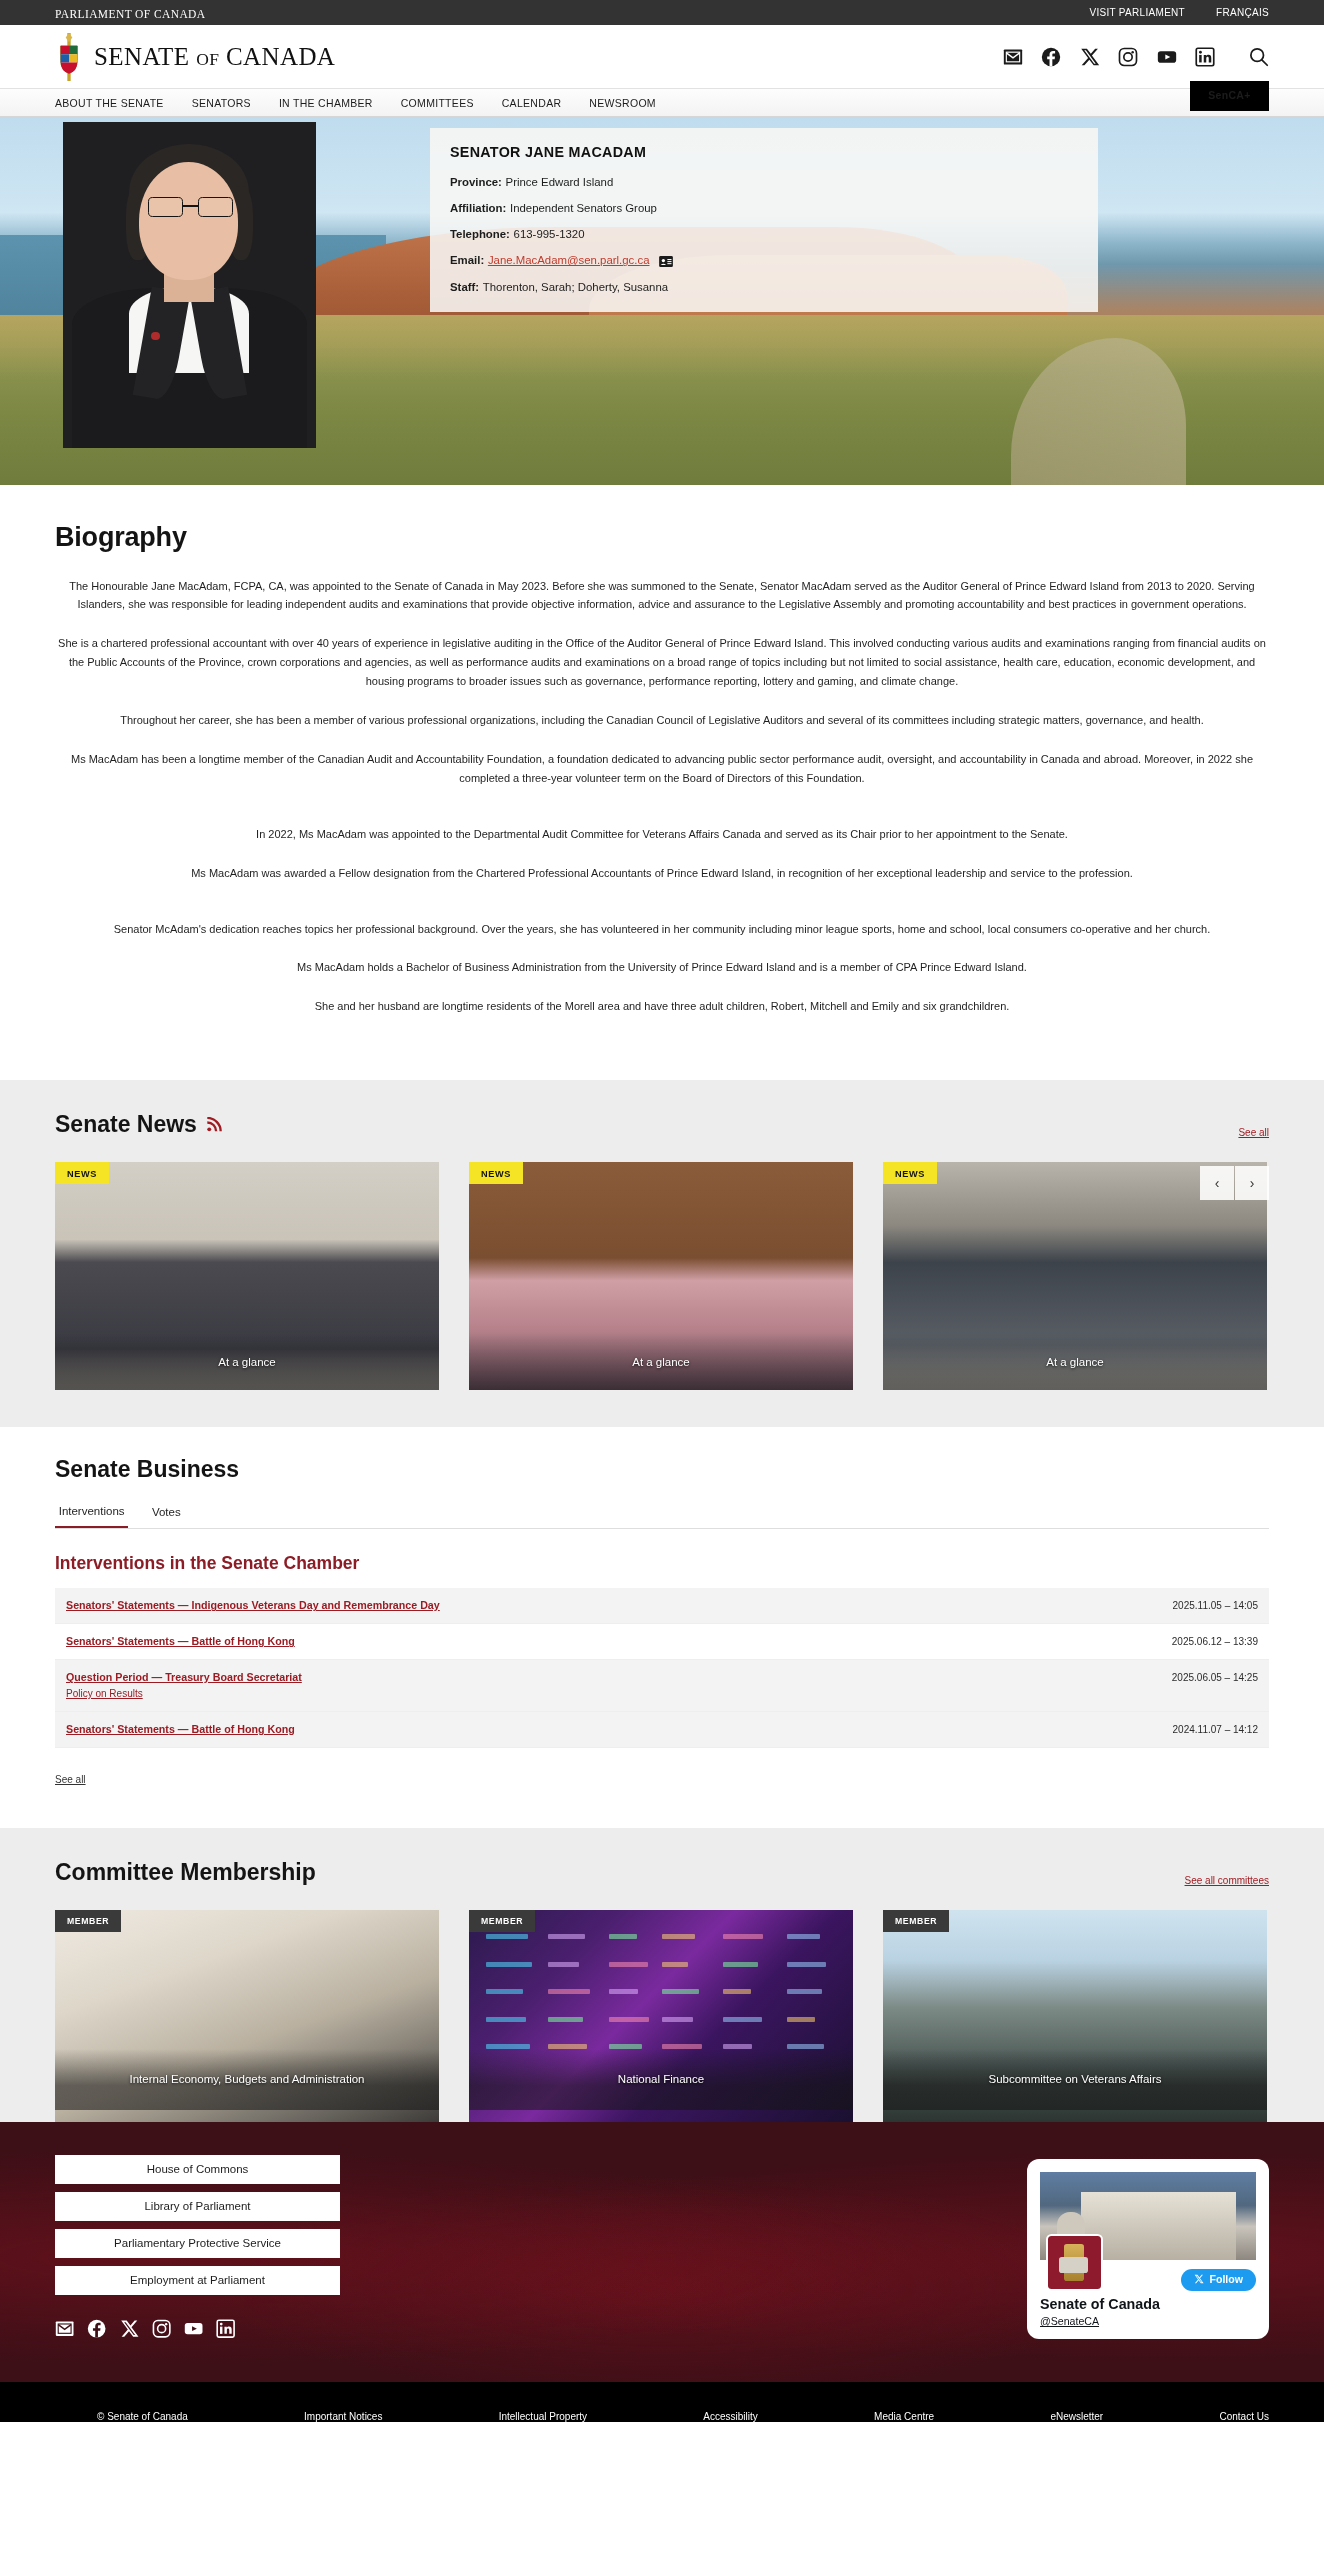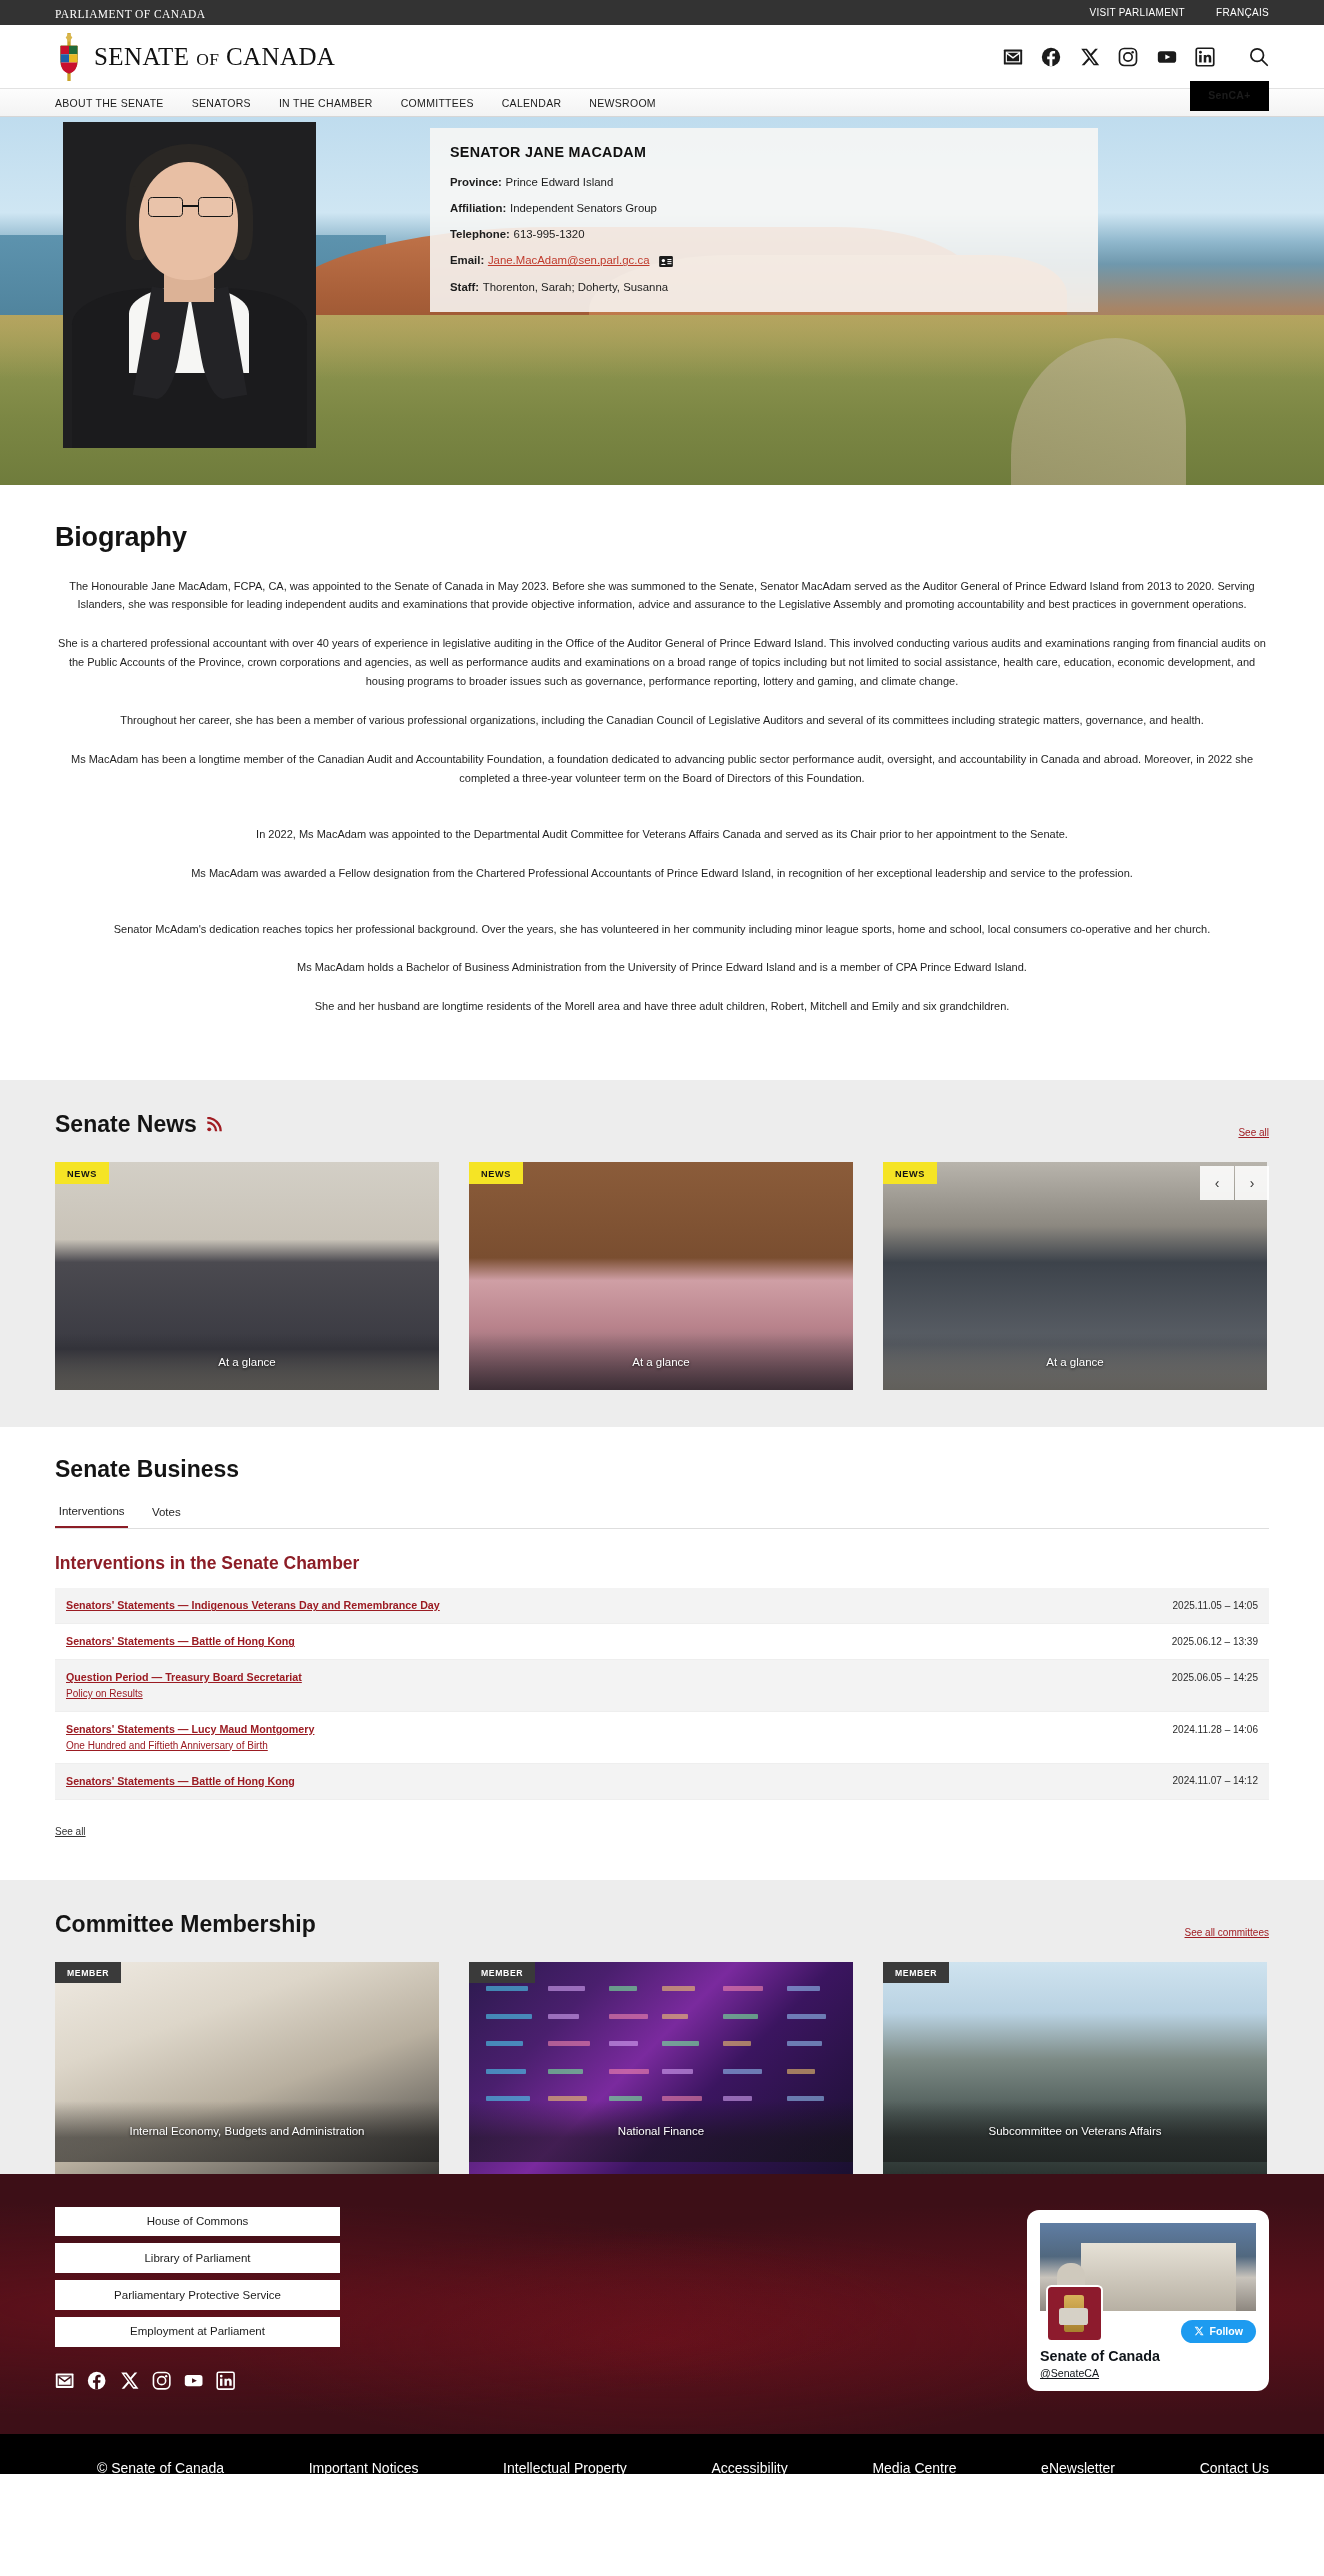--- a/index.html
+++ b/index.html
@@ -341,21 +341,21 @@
   .tw-follow .xg { width:10px; height:10px; fill:#fff; }
   .tw-name { font-size: 14.3px; font-weight: bold; color:#0f1419; padding: 5.5px 13px 0 13px; }
   .tw-handle { font-size: 10.6px; color:#0f1419; padding: 1.8px 13px 0 13px; text-decoration: underline; display:inline-block; }
 
   .footbar { background: #000; position: relative; margin-top: 20px; }
   .footbar .inner {
     width: 1214px; margin: 0 auto; height: 40px;
     display:flex; align-items:center; gap: 55px; padding-left: 42px;
   }
   .footbar a, .footbar span {
-    color:#ffffff; font-size: 14px; text-decoration:none;margin-top:28px;
+    color:#ffffff; font-size: 10px; text-decoration:none;margin-top:28px;
   }
 </style>
 </head>
 <body>
 
 <div class="page">
 
   <div class="topbar">
     <div class="inner">
       <div class="left">
@@ -596,27 +596,20 @@
           </div>
           <span class="date">2025.06.12 – 13:39</span>
         </div>
         <div class="ivrow alt">
           <div class="left">
             <a href="#" class="title">Question Period — Treasury Board Secretariat</a>
             <a href="#" class="sub">Policy on Results</a>
           </div>
           <span class="date">2025.06.05 – 14:25</span>
         </div>
-        <div class="ivrow">
-          <div class="left">
-            <a href="#" class="title">Senators' Statements — Lucy Maud Montgomery</a>
-            <a href="#" class="sub">One Hundred and Fiftieth Anniversary of Birth</a>
-          </div>
-          <span class="date">2024.11.28 – 14:06</span>
-        </div>
         <div class="ivrow alt">
           <div class="left">
             <a href="#" class="title">Senators' Statements — Battle of Hong Kong</a>
           </div>
           <span class="date">2024.11.07 – 14:12</span>
         </div>
       </div>
 
       <a href="#" class="seeall-b">See all</a>
     </div>

